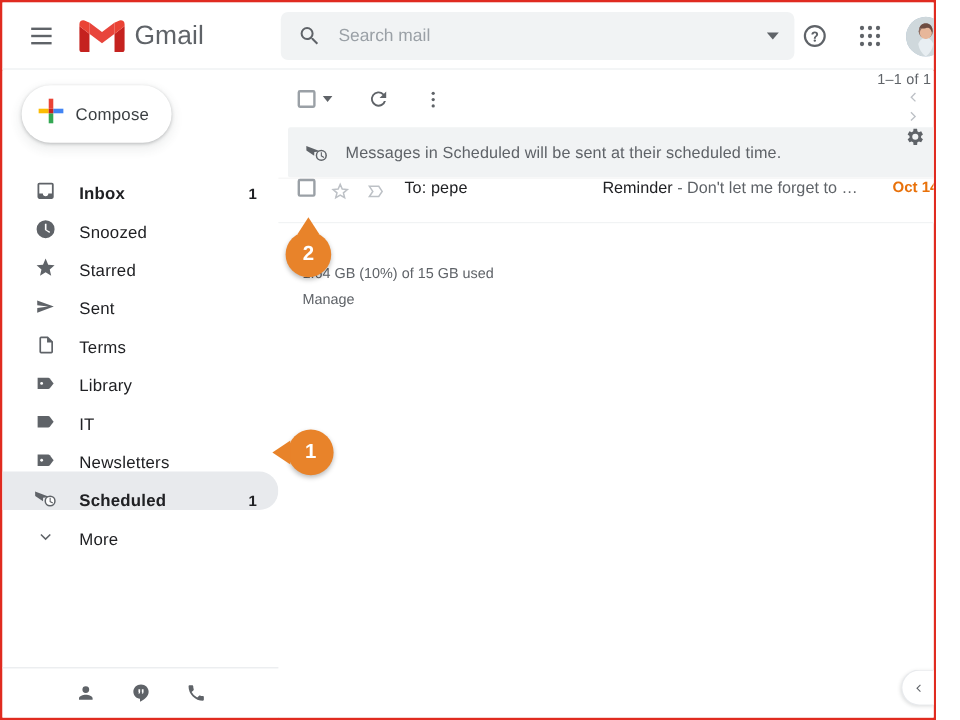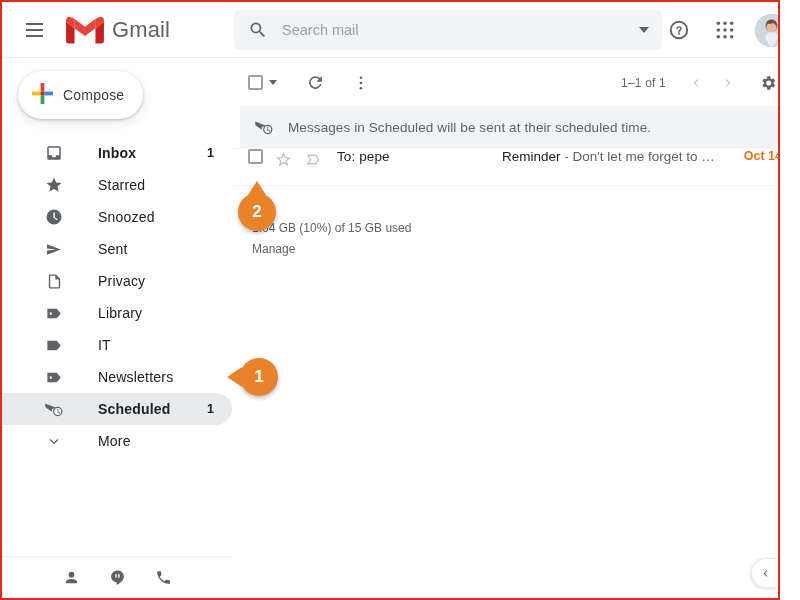--- a/index.html
+++ b/index.html
@@ -84,23 +84,23 @@
     border-radius: 24px; background: #ffffff;
     box-shadow: 0 1px 3px rgba(60,64,67,.3), 0 4px 8px 3px rgba(60,64,67,.07);
     display: flex; align-items: center; cursor: pointer;
   }
   #compose .plus { margin-left: 14px; }
   #compose .clabel {
     margin-left: 10px; font-size: 14px; color: #3c4043; letter-spacing: .2px;
   }
   #nav { margin-top: 18px; }
   .nav-item {
-    height: 32px; display: flex; align-items: center;
-    border-radius: 0 16px 16px 0; padding-left: 42px;
-    cursor: pointer; color: #202124; gap: 16px;
+    height: 32px; display: flex; align-items: flex-end;
+    border-radius: 0 16px 16px 0; padding-left: 26px;
+    cursor: pointer; color: #202124;
   }
   .nav-item .nicon {
     width: 20px; height: 20px; display: flex;
     align-items: center; justify-content: center; flex: 0 0 20px;
   }
   .nav-item .nlabel {
     margin-left: 18px; font-size: 14px; color: #202124;
     letter-spacing: .2px; flex: 1;
   }
   .nav-item .ncount {
@@ -127,21 +127,21 @@
     width: 15px; height: 15px; border: 2px solid #9aa0a6;
     border-radius: 2px; background: #fff;
   }
   .tiny-caret {
     width: 0; height: 0; margin-left: 6px;
     border-left: 4px solid transparent; border-right: 4px solid transparent;
     border-top: 5px solid #5f6368;
   }
   #pager {
     position: absolute; right: 8px; top: 0; height: 47px;
-    display: flex; align-items: center;
+    display: flex; align-items: center; flex-direction: column;
   }
   #page-count {
     font-size: 12px; color: #5f6368; margin-right: 14px; letter-spacing: .2px;
   }
 
   #banner {
     margin: 0 8px; height: 42px; background: #f1f3f4;
     display: flex; align-items: center; border-radius: 2px;
   }
   #banner .bicon { margin-left: 14px; display: flex; }
@@ -326,54 +326,54 @@
               <path fill="#5f6368" d="M19 3H5a2 2 0 00-2 2v14a2 2 0 002 2h14a2 2 0 002-2V5a2 2 0 00-2-2zm0 12h-4a3 3 0 01-6 0H5V5h14v10z"></path>
             </svg>
         </span>
         <span class="nlabel">Inbox</span>
         <span class="ncount">1</span>
       </div>
 
       <div class="nav-item">
         <span class="nicon">
           <svg width="18" height="18" viewBox="0 0 24 24">
+              <path fill="#5f6368" d="M12 2a10 10 0 100 20 10 10 0 000-20zm1 10.6l4 2.3-.8 1.4L11.2 13V6h1.8v6.6z"></path>
+            </svg>
+        </span>
+        <span class="nlabel">Snoozed</span>
+        <span class="ncount"></span>
+      </div>
+
+      <div class="nav-item">
+        <span class="nicon">
+          <svg width="18" height="18" viewBox="0 0 24 24">
               <path fill="#5f6368" d="M12 17.3l6.2 3.7-1.6-7 5.4-4.7-7.1-.6L12 2 9.1 8.7 2 9.3l5.4 4.7-1.6 7z"></path>
             </svg>
         </span>
         <span class="nlabel">Starred</span>
-        <span class="ncount"></span>
-      </div>
-
-      <div class="nav-item">
-        <span class="nicon">
-          <svg width="18" height="18" viewBox="0 0 24 24">
-              <path fill="#5f6368" d="M12 2a10 10 0 100 20 10 10 0 000-20zm1 10.6l4 2.3-.8 1.4L11.2 13V6h1.8v6.6z"></path>
-            </svg>
-        </span>
-        <span class="nlabel">Snoozed</span>
         <span class="ncount"></span>
       </div>
 
       <div class="nav-item">
         <span class="nicon">
           <svg width="19" height="19" viewBox="0 0 24 24">
               <path fill="#5f6368" d="M2.5 5.5L20 12 2.5 18.5l.1-5.1L14 12 2.6 10.6z"></path>
             </svg>
         </span>
         <span class="nlabel">Sent</span>
         <span class="ncount"></span>
       </div>
 
       <div class="nav-item">
         <span class="nicon">
           <svg width="17" height="17" viewBox="0 0 24 24">
               <path fill="#5f6368" d="M14 2H6a2 2 0 00-2 2v16a2 2 0 002 2h12a2 2 0 002-2V8l-6-6zm4 18H6V4h7v5h5v11z"></path>
             </svg>
         </span>
-        <span class="nlabel">Privacy</span>
+        <span class="nlabel">Terms</span>
         <span class="ncount"></span>
       </div>
 
       <div class="nav-item">
         <span class="nicon">
           <svg width="19" height="19" viewBox="0 0 24 24">
             <path fill="#5f6368" d="M3 6h11.2c.6 0 1.2.3 1.6.8l4 5.2-4 5.2c-.4.5-1 .8-1.6.8H3V6z"></path>
             <circle cx="7.2" cy="12" r="1.5" fill="#ffffff"></circle>
           </svg>
         </span>

